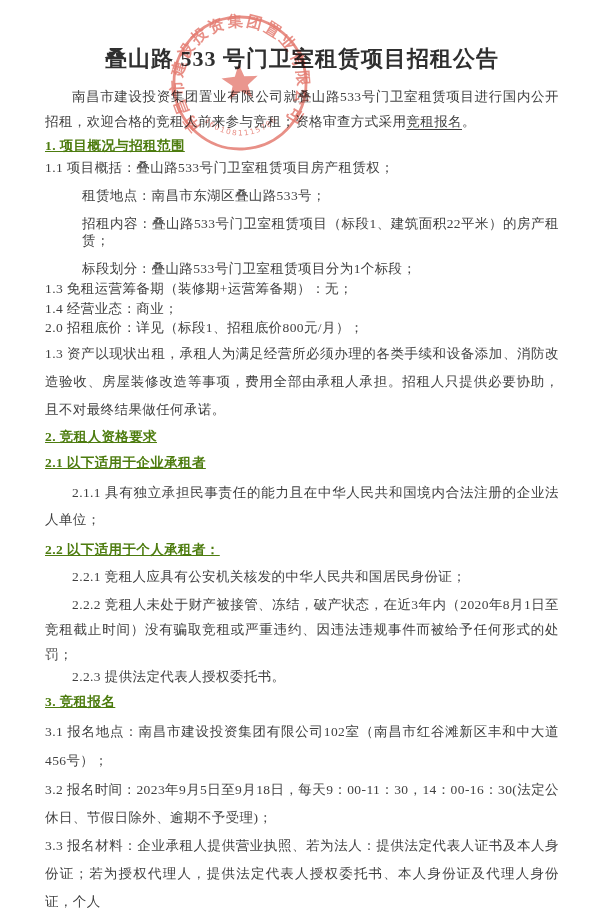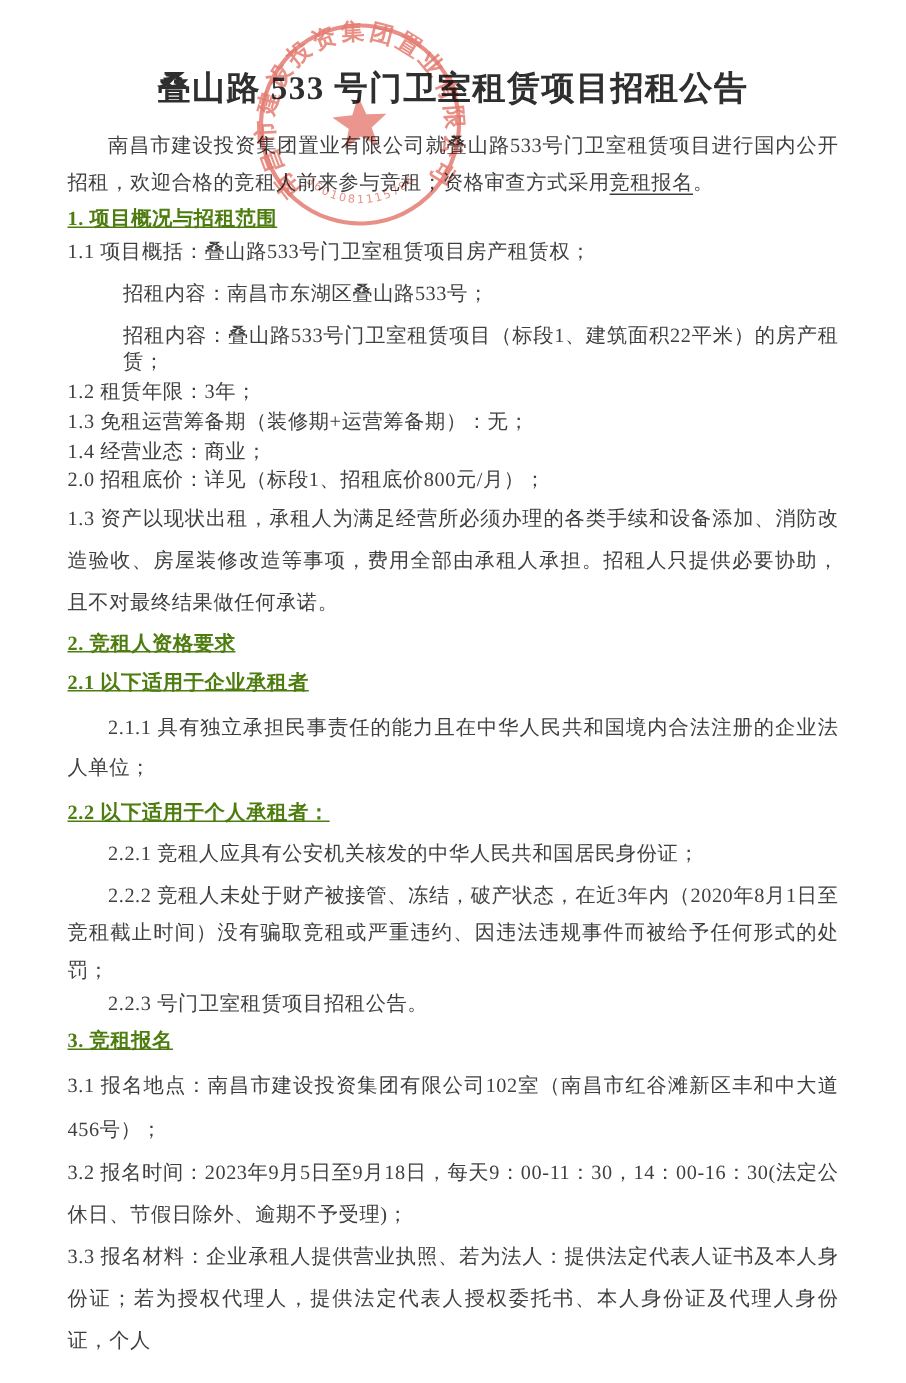--- a/index.html
+++ b/index.html
@@ -78,35 +78,35 @@
 
 <div class="page">
   <div class="content">
 
     <h1 class="title">叠山路 533 号门卫室租赁项目招租公告</h1>
 
     <p class="para intro indent2"><span>南昌市建设投资集团置业有限公司就叠山路533号门卫室租赁项目进行国内公开招租，欢迎合格的竞租人前来参与竞租；资格审查方式采用</span><span class="uline">竞租报名</span><span>。</span></p>
 
     <p class="para heading h1">1. 项目概况与招租范围</p>
     <p class="para c11">1.1 项目概括：叠山路533号门卫室租赁项目房产租赁权；</p>
-    <p class="para sub-item loc">招租内容：南昌市东湖区叠山路533号；</p>
+    <p class="para sub-item loc">租赁地点：南昌市东湖区叠山路533号；</p>
     <p class="para sub-item cont">招租内容：叠山路533号门卫室租赁项目（标段1、建筑面积22平米）的房产租赁；</p>
-    <p class="para c12">1.2 租赁年限：3年；</p>
+    <p class="para sub-item div">标段划分：叠山路533号门卫室租赁项目分为1个标段；</p>
     <p class="para c13">1.3 免租运营筹备期（装修期+运营筹备期）：无；</p>
     <p class="para c14">1.4 经营业态：商业；</p>
     <p class="para c15">2.0 招租底价：详见（标段1、招租底价800元/月）；</p>
     <p class="para c16">1.3 资产以现状出租，承租人为满足经营所必须办理的各类手续和设备添加、消防改造验收、房屋装修改造等事项，费用全部由承租人承担。招租人只提供必要协助，且不对最终结果做任何承诺。</p>
 
     <p class="para heading h2">2. 竞租人资格要求</p>
     <p class="para heading c21">2.1 以下适用于企业承租者</p>
     <p class="para indent2 c211">2.1.1 具有独立承担民事责任的能力且在中华人民共和国境内合法注册的企业法人单位；</p>
     <p class="para heading c22">2.2 以下适用于个人承租者：</p>
     <p class="para indent2 c221">2.2.1 竞租人应具有公安机关核发的中华人民共和国居民身份证；</p>
     <p class="para indent2 c222">2.2.2 竞租人未处于财产被接管、冻结，破产状态，在近3年内（2020年8月1日至竞租截止时间）没有骗取竞租或严重违约、因违法违规事件而被给予任何形式的处罚；</p>
-    <p class="para indent2 c223">2.2.3 号门卫室租赁项目招租公告。</p>
+    <p class="para indent2 c223">2.2.3 提供法定代表人授权委托书。</p>
 
     <p class="para heading h3">3. 竞租报名</p>
     <p class="para c31">3.1 报名地点：南昌市建设投资集团有限公司102室（南昌市红谷滩新区丰和中大道456号）；</p>
     <p class="para c32">3.2 报名时间：2023年9月5日至9月18日，每天9：00-11：30，14：00-16：30(法定公休日、节假日除外、逾期不予受理)；</p>
     <p class="para c33">3.3 报名材料：企业承租人提供营业执照、若为法人：提供法定代表人证书及本人身份证；若为授权代理人，提供法定代表人授权委托书、本人身份证及代理人身份证，个人</p>
   </div>
 
   <svg class="seal" viewBox="0 0 150 150" xmlns="http://www.w3.org/2000/svg" aria-hidden="true">
     <defs>
       <path id="sealArc" d="M 34 117 A 58 58 0 1 1 116 117" fill="none"></path>

